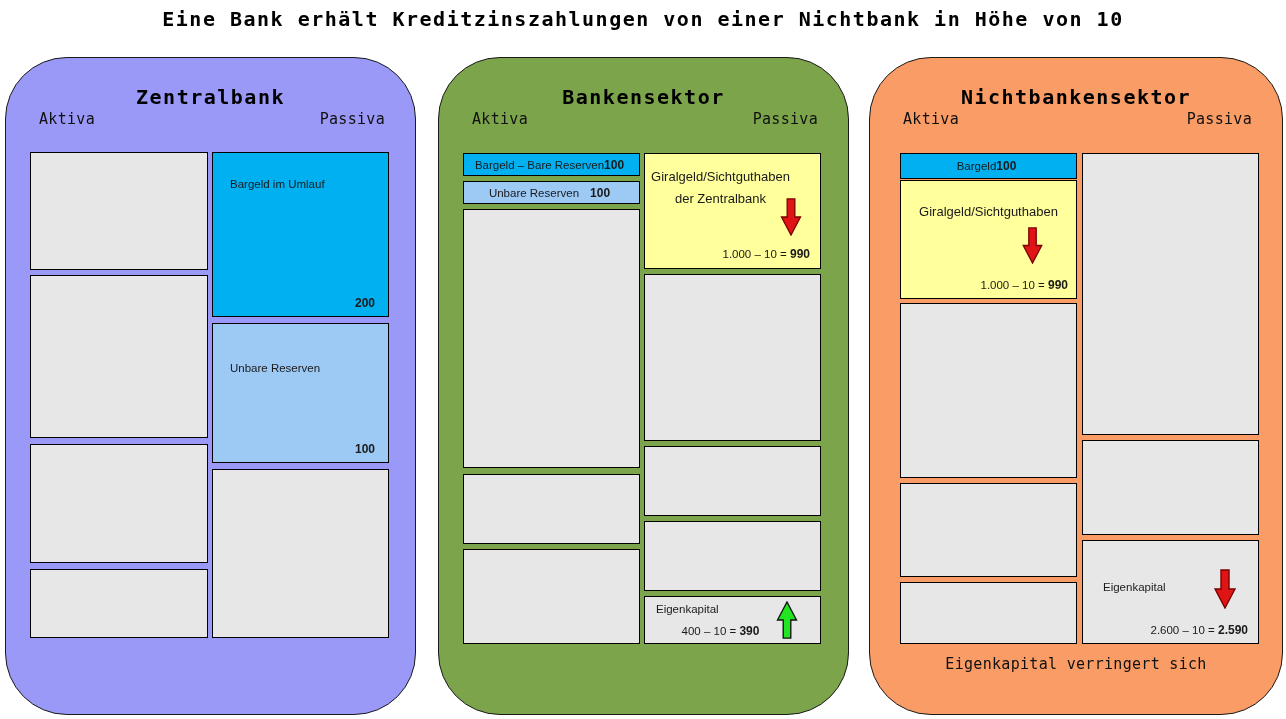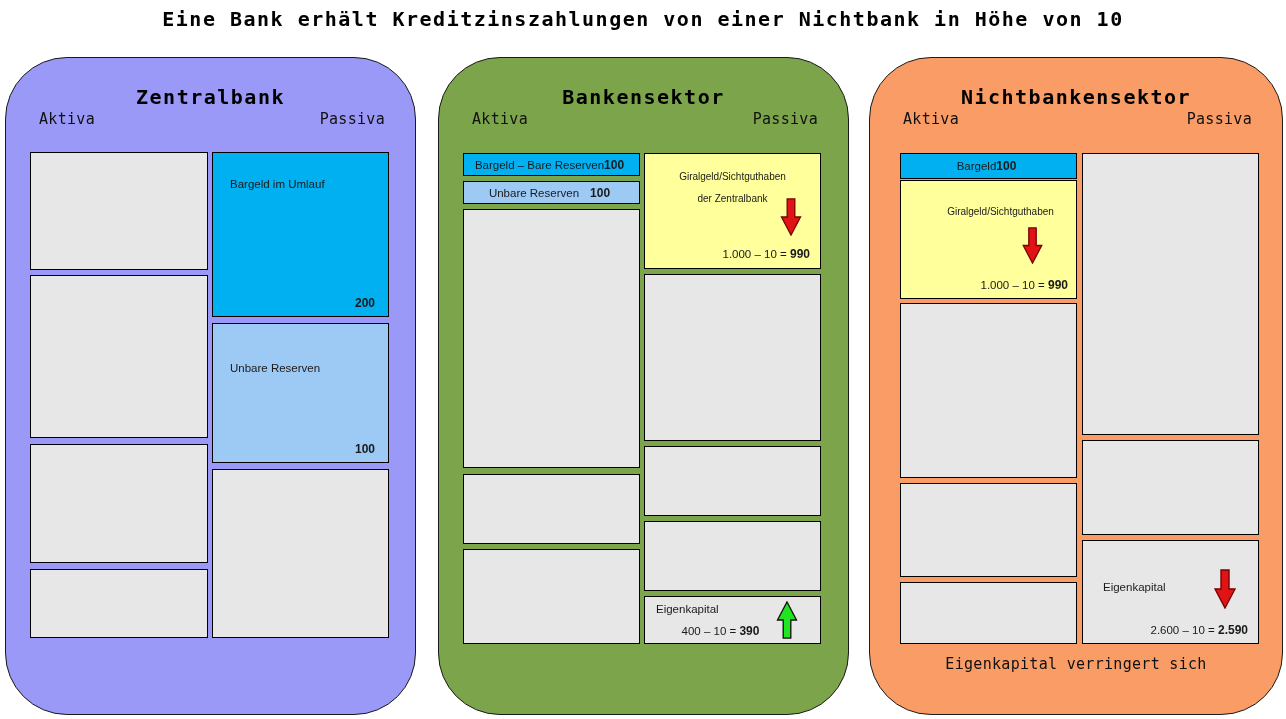--- a/index.html
+++ b/index.html
@@ -23,21 +23,21 @@
            font-family:"DejaVu Sans Mono",monospace;font-size:15px;letter-spacing:.3px;color:#111;}
   .box{position:absolute;box-sizing:border-box;background:#e7e7e7;border:1px solid #000;}
   .cyan{background:#00b0f0;}
   .lblue{background:#9dc9f5;gap:11px;}
   .yellow{background:#ffff9c;}
   .row-box{display:flex;align-items:center;justify-content:center;
            padding:0 12px 0 8px;font-size:11.5px;}
   .row-value{font-weight:bold;font-size:12px;}
   .blk-label{position:absolute;font-size:11.5px;}
   .blk-value{position:absolute;right:13px;bottom:6px;font-weight:bold;font-size:12px;}
-  .center-label{position:absolute;left:12px;width:100%;text-align:center;font-size:10px;line-height:22px;}
+  .center-label{position:absolute;left:0;width:100%;text-align:center;font-size:13px;line-height:22px;}
   .equation{position:absolute;font-size:11.5px;white-space:nowrap;}
   .result{font-weight:bold;font-size:12px;}
   .arrow{position:absolute;}
 </style>
 </head>
 <body>
 
 <div class="stage">
 
   <div class="main-title">Eine Bank erhält Kreditzinszahlungen von einer Nichtbank in Höhe von 10</div>

